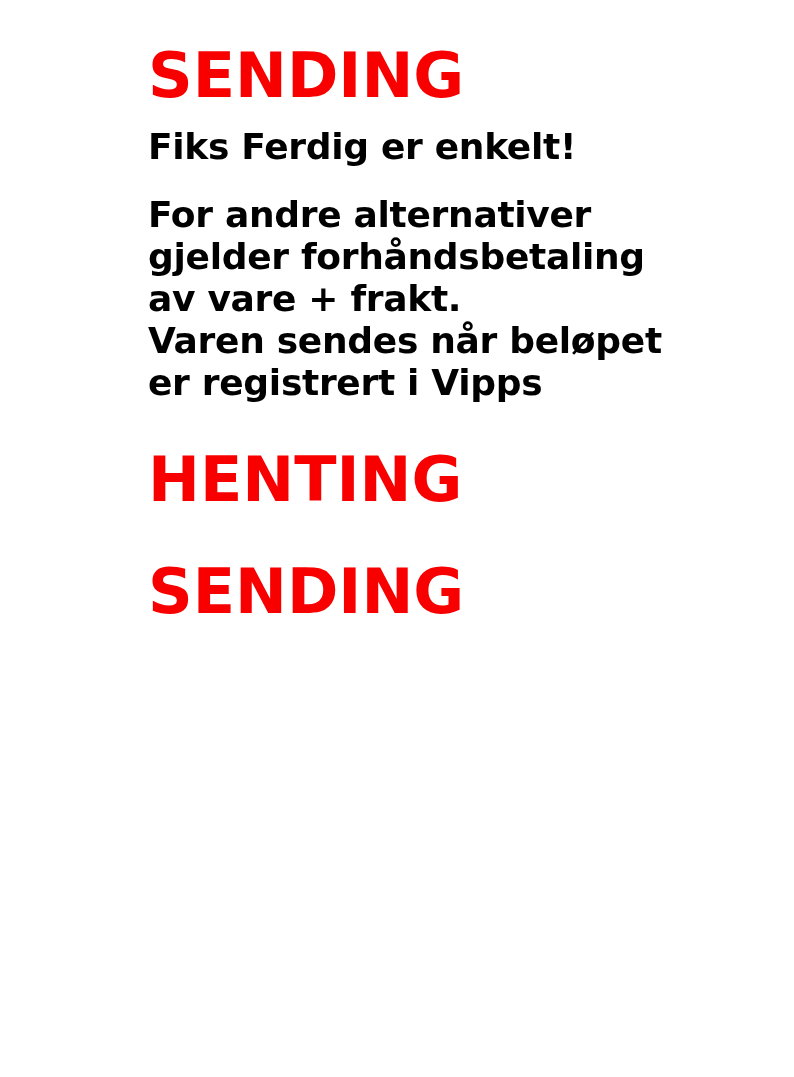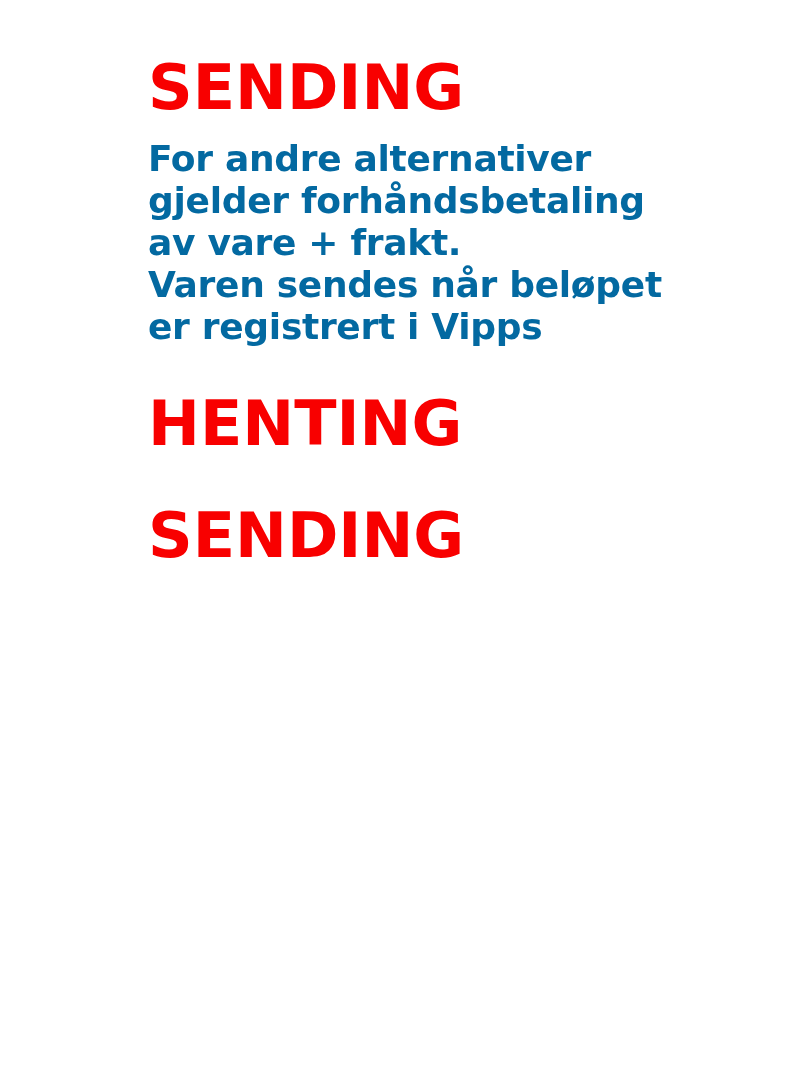--- a/index.html
+++ b/index.html
@@ -14,21 +14,21 @@
     font-family: "DejaVu Sans", "Liberation Sans", sans-serif;
   }
   .page {
     box-sizing: border-box;
     width: 794px;
     height: 1077px;
     padding: 36px 20px 0 148px;
     background: #ffffff;
   }
   .section {
-    margin: 16px 0 40px 0;
+    margin: 4px 0 40px 0;
   }
   .heading {
     margin: 0 0 14px 0;
     font-size: 62px;
     line-height: 72px;
     font-weight: 700;
     color: #f80000;
     letter-spacing: 0;
   }
   .subheading {
@@ -37,32 +37,33 @@
     line-height: 42px;
     font-weight: 700;
     color: #000000;
     letter-spacing: -0.3px;
   }
   .body-text {
     margin: 0;
     font-size: 36px;
     line-height: 42px;
     font-weight: 700;
-    color: #0369a1;
+    color: #000000;
     letter-spacing: -0.3px;
     white-space: pre-line;
   }
 </style>
 </head>
 <body>
 
 <div class="page">
 
   <div class="section">
     <h1 class="heading">SENDING</h1>
+    <p class="subheading">Fiks Ferdig er enkelt!</p>
     <p class="body-text">For andre alternativer
 gjelder forhåndsbetaling
 av vare + frakt.
 Varen sendes når beløpet
 er registrert i Vipps</p>
   </div>
 
   <div class="section">
     <h1 class="heading">HENTING</h1>
   </div>

